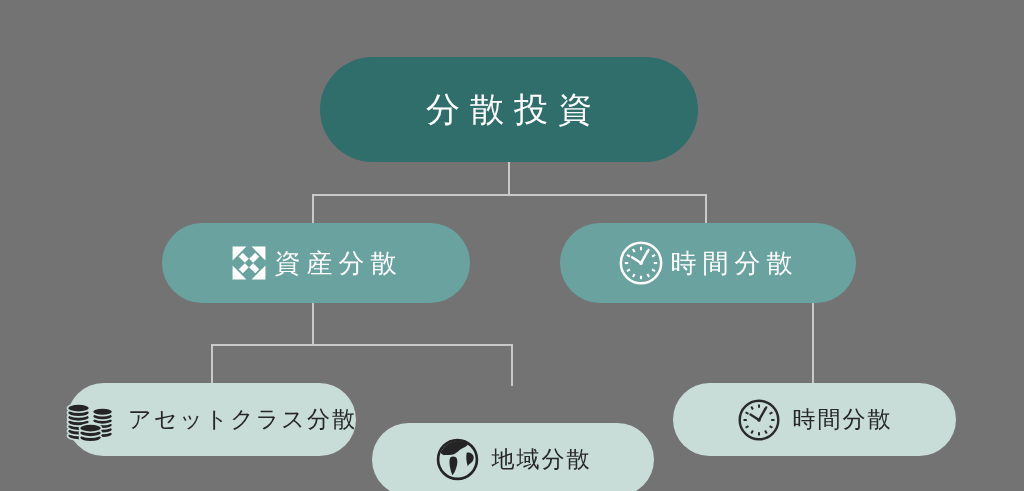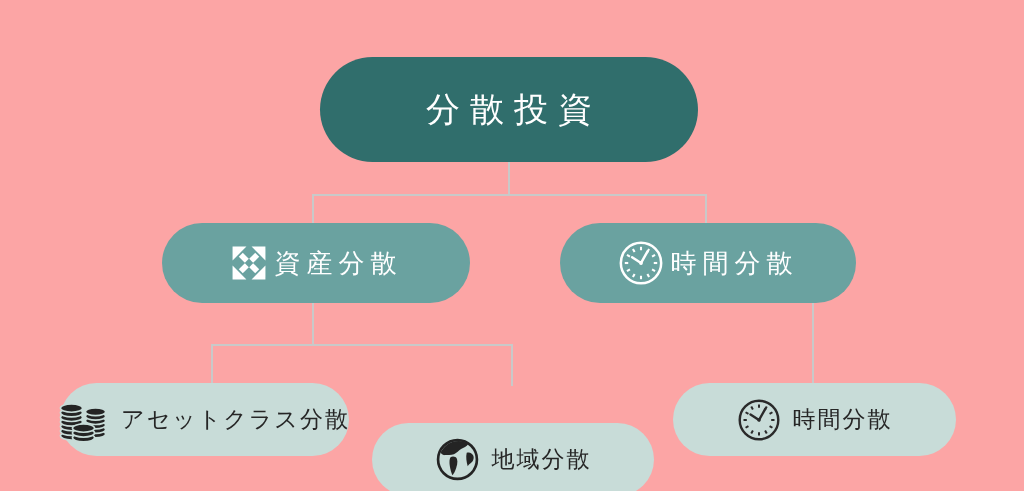--- a/index.html
+++ b/index.html
@@ -1,19 +1,19 @@
 <!DOCTYPE html>
 <html><head>
 <meta charset="utf-8">
 <style>
   html,body{margin:0;padding:0;background:#ffffff;}
   .canvas{
     position:relative;
     width:1024px;height:491px;
-    background:#fca5a5;
+    background:#737373;
     font-family:"Liberation Sans","DejaVu Sans",sans-serif;
     overflow:hidden;
   }
   .line{position:absolute;background:#c9c9c9;z-index:0;}
   .node{
     position:absolute;z-index:1;
     display:flex;align-items:center;justify-content:center;
     box-sizing:border-box;white-space:nowrap;
   }
   .node-root{
@@ -33,21 +33,21 @@
   }
   .node-asset{left:162px;width:308px;}
   .node-time2{left:560px;width:296px;}
   .node-l3{
     background:#c8dcd8;border-radius:37px;height:73px;top:383px;
   }
   .node-l3 .label{
     color:#262626;font-size:23px;font-weight:500;
     letter-spacing:2px;padding-left:2px;margin-left:10px;
   }
-  .node-assetclass{left:60px;width:289px;}
+  .node-assetclass{left:67px;width:289px;}
   .node-region{left:372px;width:282px;margin-top:40px;}
   .node-time3{left:673px;width:283px;}
   .icon{display:inline-flex;align-items:center;justify-content:center;flex:0 0 auto;}
   
   .ln-root-v  {left:508px;top:160px;width:2px;height:36px;}
   .ln-root-h  {left:312px;top:194px;width:395px;height:2px;}
   .ln-drop-a  {left:312px;top:194px;width:2px;height:32px;}
   .ln-drop-t  {left:705px;top:194px;width:2px;height:32px;}
   .ln-asset-v {left:312px;top:300px;width:2px;height:46px;}
   .ln-asset-h {left:211px;top:344px;width:302px;height:2px;}

